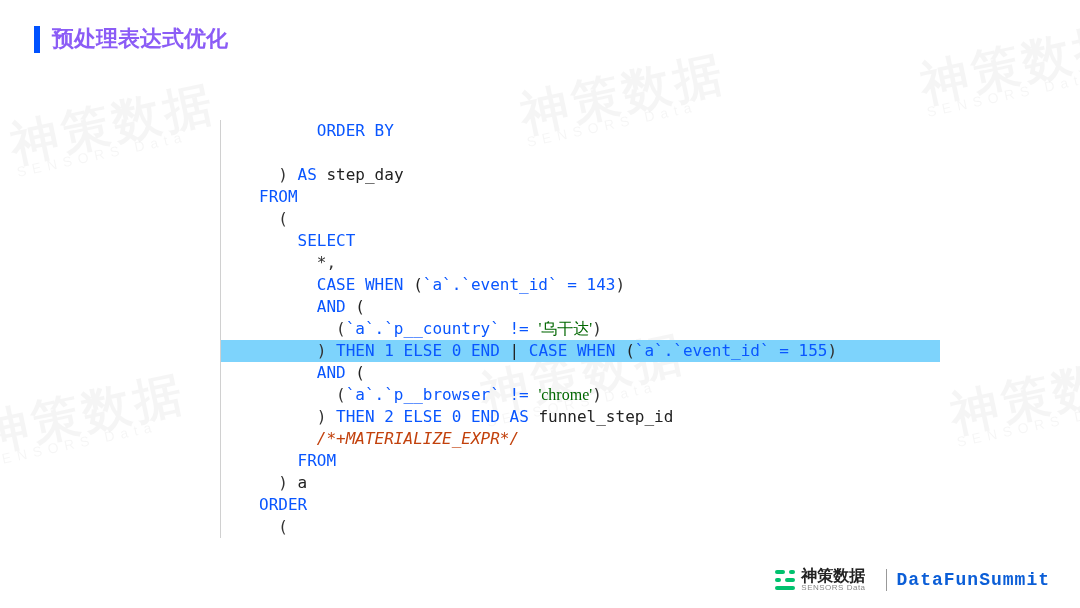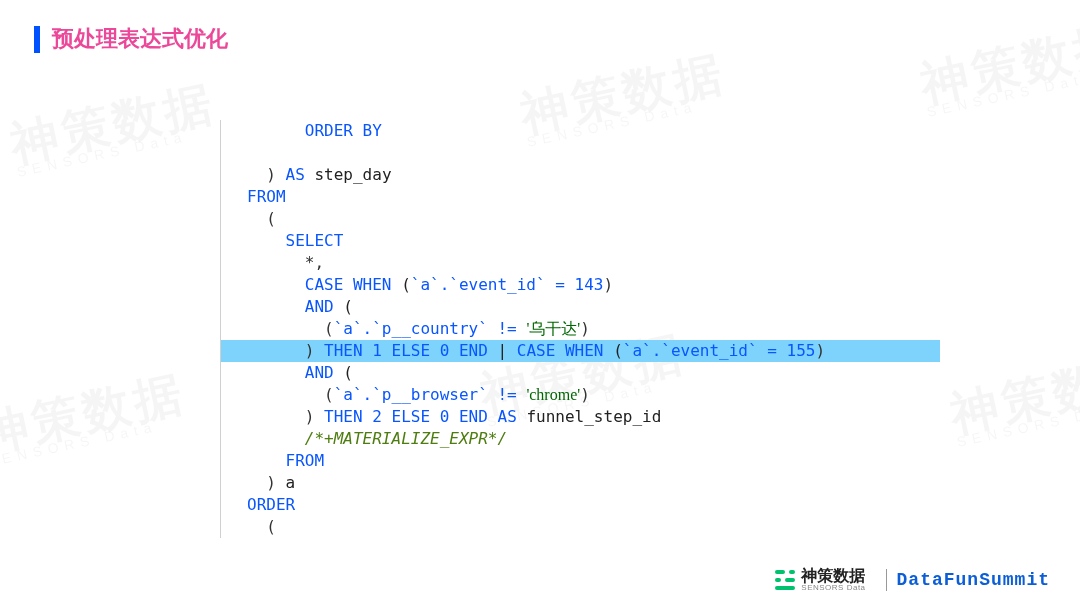--- a/index.html
+++ b/index.html
@@ -44,53 +44,54 @@
   }
   .title-bar .accent {
     width: 6px;
     height: 27px;
     background: #0052ff;
     margin-right: 12px;
   }
   .title-bar .title-text {
     font-size: 22px;
     font-weight: 700;
-    color: #ec4899;
+    color: #8b5cf6;
   }
 
   
   .code-wrap {
     position: absolute;
     top: 120px;
     left: 220px;
     width: 720px;
     font-family: "Consolas", "Menlo", monospace;
     font-size: 16px;
     line-height: 22px;
     color: #222;
   }
   .code-wrap .line {
     white-space: pre;
     display: flex;
+    gap: 12px;
   }
   .code-wrap .gutter {
     width: 12px;
     border-left: 1px solid #d0d0d0;
     margin-right: 14px;
     height: 22px;
   }
   .code-wrap .hl {
     background: #7dd3fc;
   }
   .kw   { color: #0956ff; }
   .plain{ color: #222; }
   .str  { color: #006600; font-family: Liberation Serif, serif; }
   .num  { color: #0956ff; }
   .op   { color: #0956ff; }
-  .cmt  { color: #4d7c0f; font-style: italic;}
+  .cmt  { color: #c2410c; font-style: italic;}
   .bt   { color: #0956ff; } 
   .punc { color: #333; }
 
   
   .footer {
     position: absolute;
     bottom: 16px;
     right: 30px;
     display: flex;
     align-items: center;

